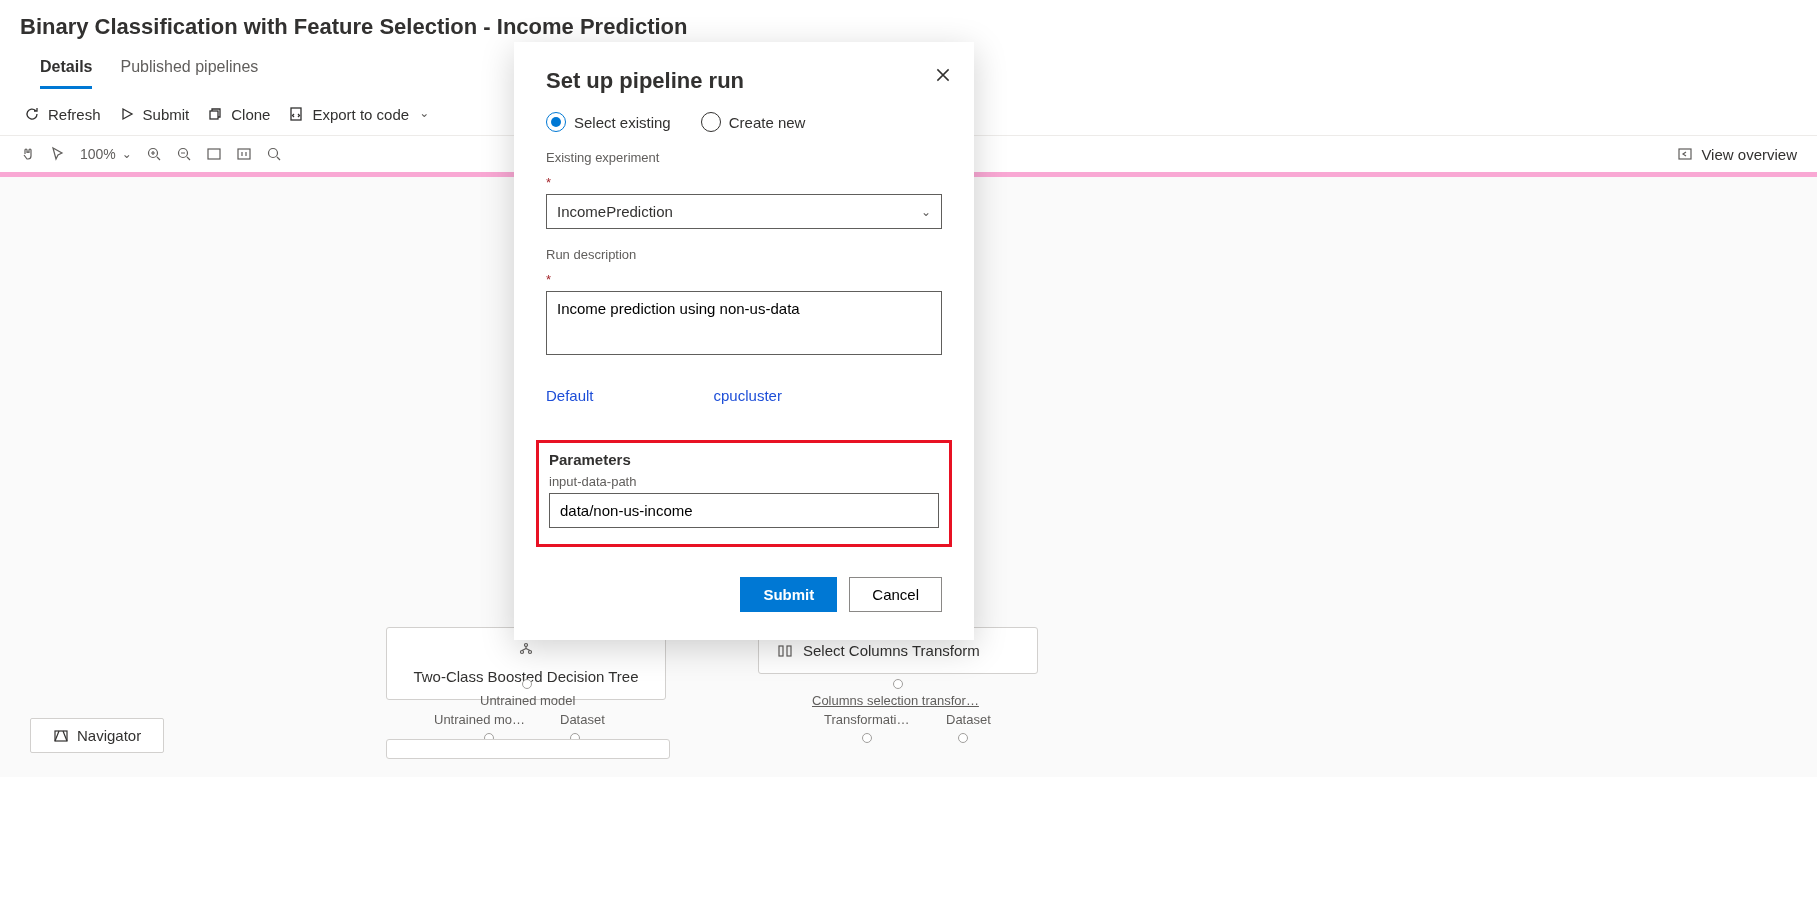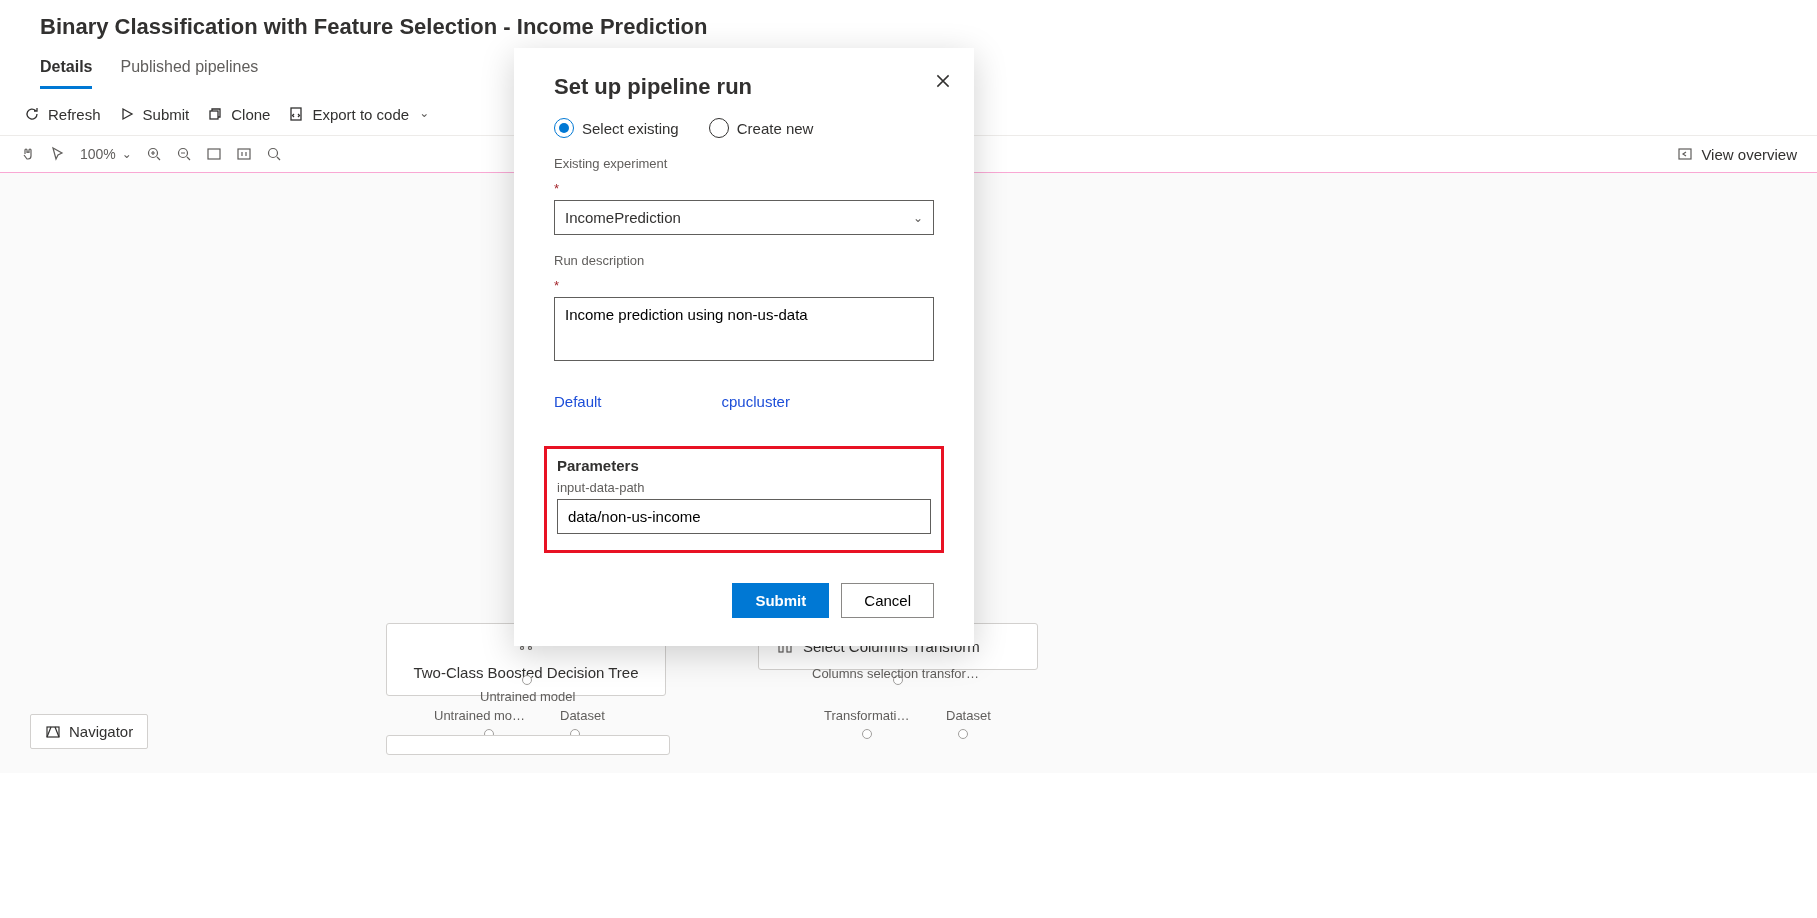--- a/index.html
+++ b/index.html
@@ -9,21 +9,21 @@
   width: 1817px;
   height: 918px;
   position: relative;
   overflow: hidden;
   color: #323130;
 }
 .page-title {
   font-size: 22px;
   font-weight: 600;
   color: #323130;
-  padding: 14px 40px 8px;
+  padding: 14px 20px 8px;
 }
 .tabs {
   display: flex;
   gap: 28px;
   padding: 0 24px;
   border-bottom: 1px solid transparent;
   margin-left: 16px;
 }
 .tab {
   padding: 10px 0;
@@ -53,21 +53,21 @@
 }
 .toolbar-btn svg { width: 16px; height: 16px; }
 .chev { font-size: 12px; color: #605e5c; margin-left: 2px; }
 
 .canvas-toolbar {
   display: flex;
   align-items: center;
   gap: 14px;
   padding: 10px 20px;
   border-top: 1px solid #edebe9;
-  border-bottom: 1px solid #f9a8d4;
+  border-bottom: 5px solid #f9a8d4;
   font-size: 14px;
   color: #605e5c;
   position: relative;
 }
 .canvas-toolbar .zoom { display:flex; align-items:center; gap:4px; }
 .canvas-toolbar svg.ico { width: 16px; height: 16px; stroke: #605e5c; }
 .view-overview {
   position: absolute;
   right: 20px;
   display: flex;
@@ -108,38 +108,38 @@
   border:1px solid #a19f9d;
   background:#fff;
   border-radius:50%;
 }
 .navigator-btn {
   position: absolute;
   left: 30px;
   bottom: 24px;
   border: 1px solid #d2d0ce;
   background: #fff;
-  padding: 8px 14px;
+  padding: 8px 22px;
   display: flex;
   align-items: center;
   gap: 8px;
   font-size: 15px;
   border-radius: 2px;
   cursor: pointer;
 }
 
 
 .modal {
   position: absolute;
-  top: 48px;
+  top: 42px;
   left: 514px;
   width: 460px;
   background: #fff;
   box-shadow: 0 8px 32px rgba(0,0,0,0.18);
-  padding: 26px 40px 28px;
+  padding: 26px 32px 28px;
 }
 .modal-title {
   font-size: 22px;
   font-weight: 600;
   margin-bottom: 18px;
 }
 .close-x {
   position: absolute;
   top: 24px; right: 22px;
   cursor: pointer;
@@ -287,21 +287,21 @@
   <div class="port-dot" style="left:570px; top:556px;"></div>
 
   <div class="node" style="left:758px; top:450px;">
     <svg width="16" height="16" viewBox="0 0 16 16" fill="none" stroke="#605e5c" stroke-width="1.2">
         <rect x="2" y="3" width="4" height="10"></rect>
         <rect x="10" y="3" width="4" height="10"></rect>
       </svg>
     <span>Select Columns Transform</span>
   </div>
   <div class="port-dot" style="left:893px; top:502px;"></div>
-  <div class="port-label" style="left:812px; top:493px;">Columns selection transfor…</div>
+  <div class="port-label" style="left:812px; top:516px;text-decoration:underline;">Columns selection transfor…</div>
   <div class="port-label" style="left:824px; top:535px;">Transformati…</div>
   <div class="port-label" style="left:946px; top:535px;">Dataset</div>
   <div class="port-dot" style="left:862px; top:556px;"></div>
   <div class="port-dot" style="left:958px; top:556px;"></div>
 
   <div style="position:absolute; left:386px; top:562px; width:284px; height:20px; border:1px solid #d2d0ce; border-radius:3px; background:#fff;"></div>
 
   <div class="navigator-btn">
     <svg width="16" height="16" viewBox="0 0 16 16" fill="none" stroke="#323130" stroke-width="1.2">
         <rect x="2" y="3" width="12" height="10"></rect>

